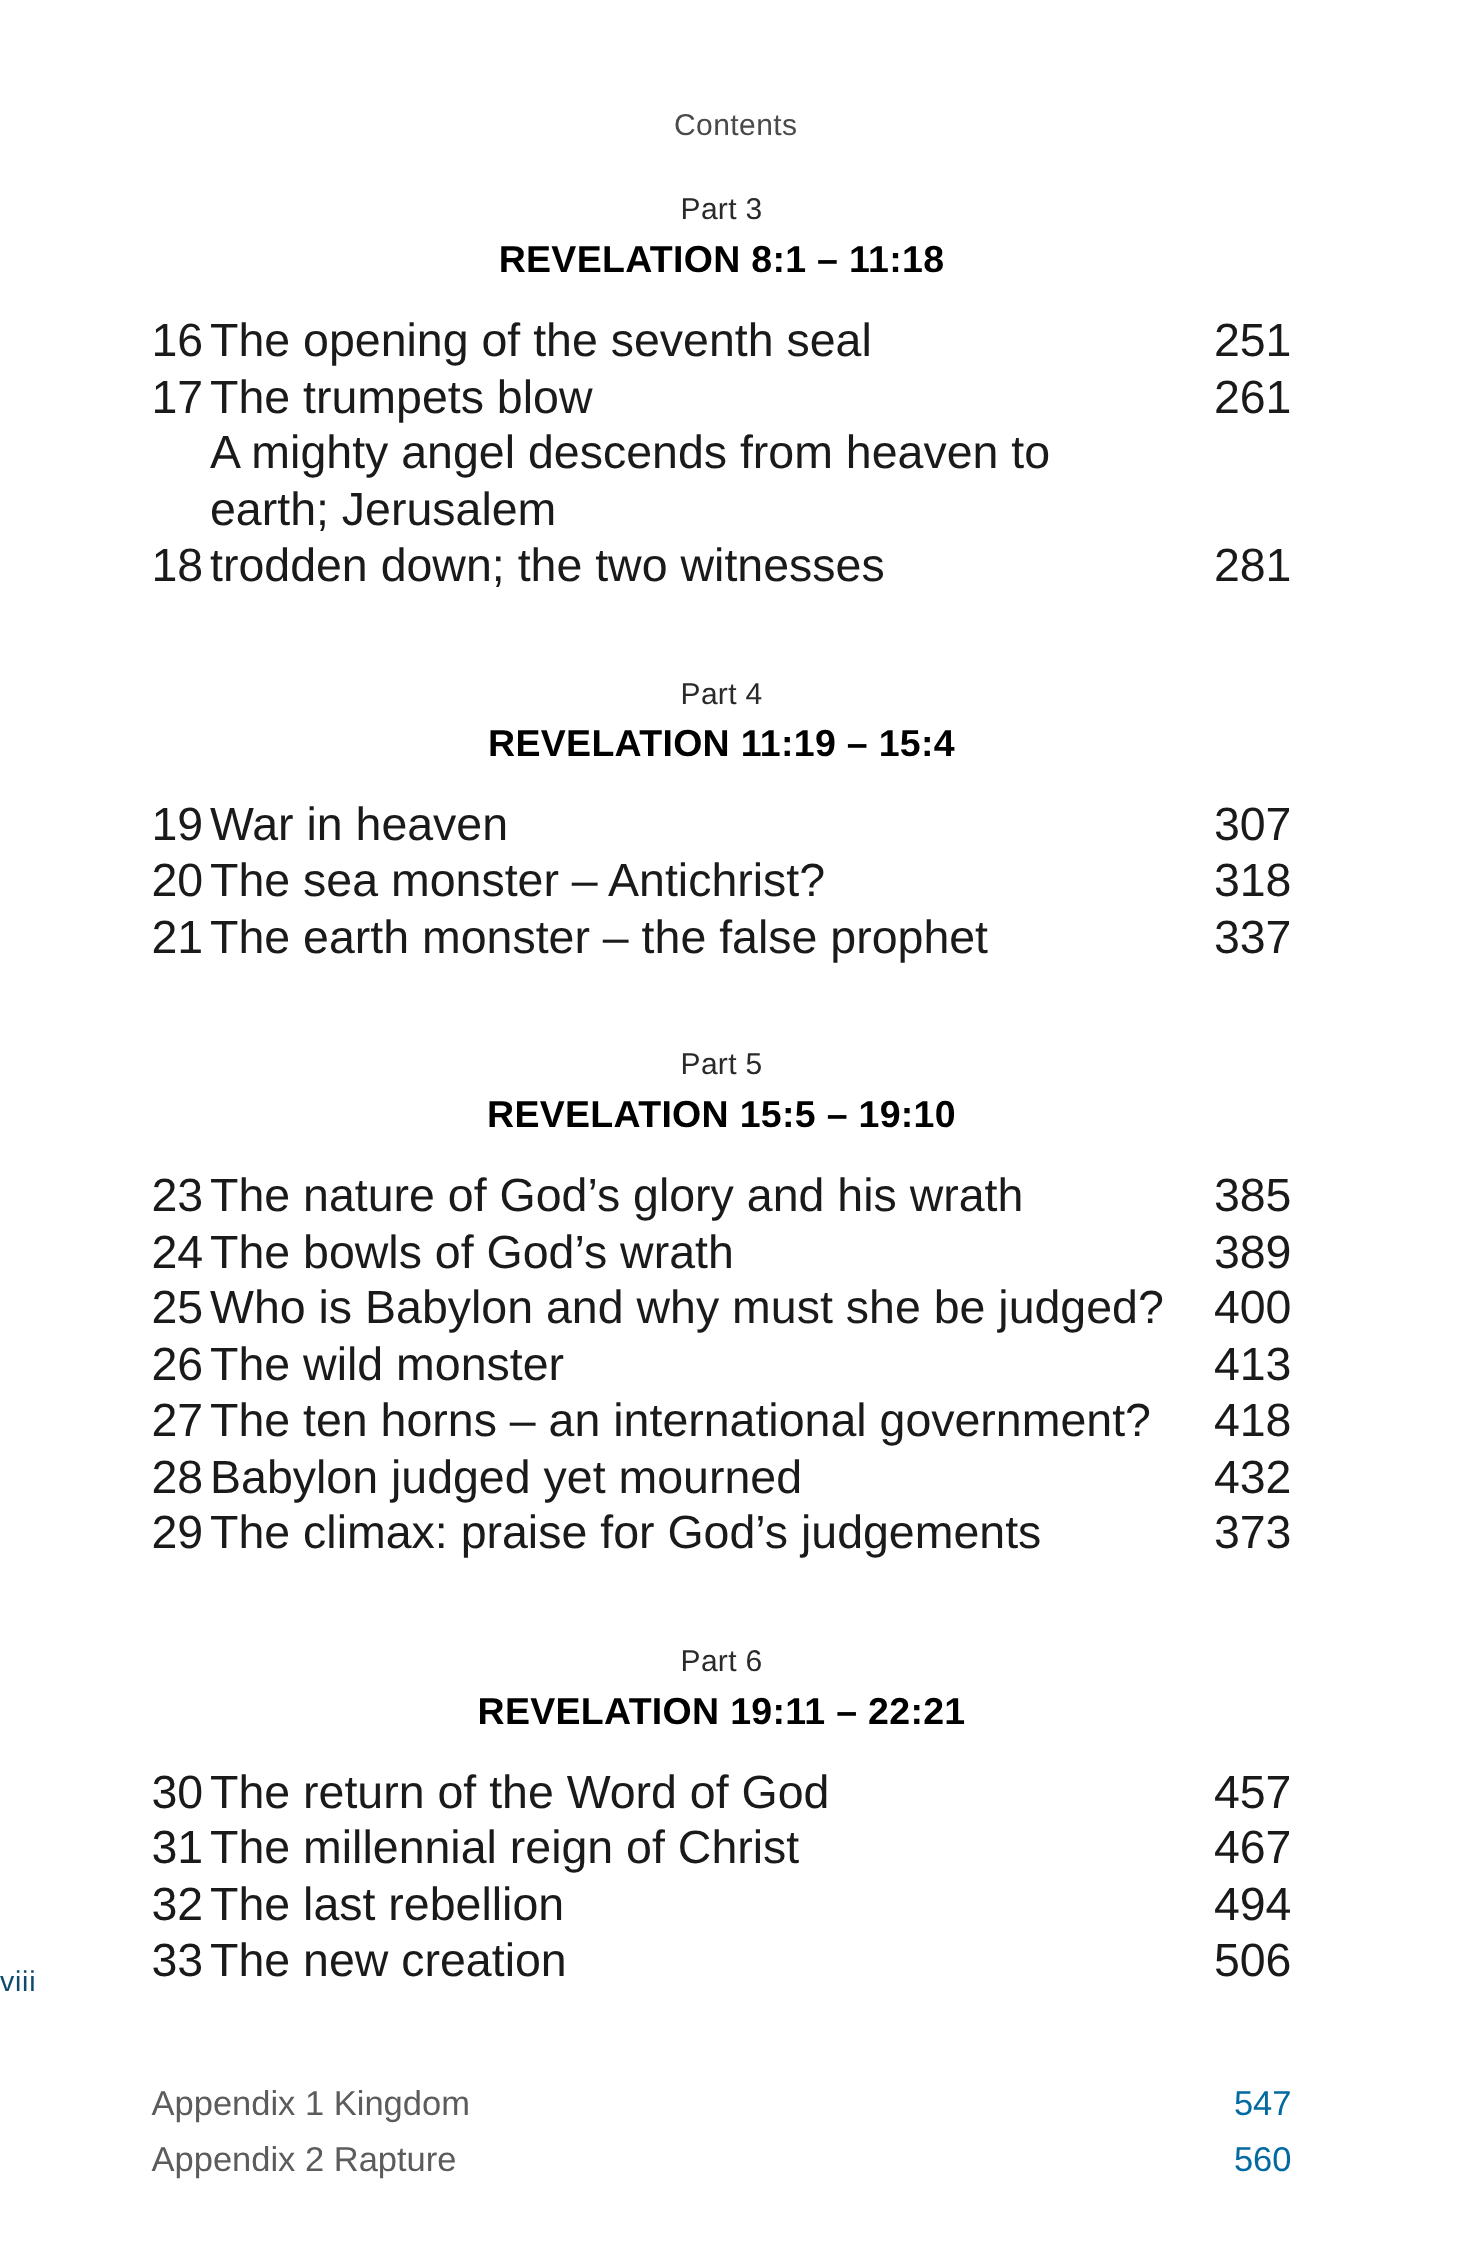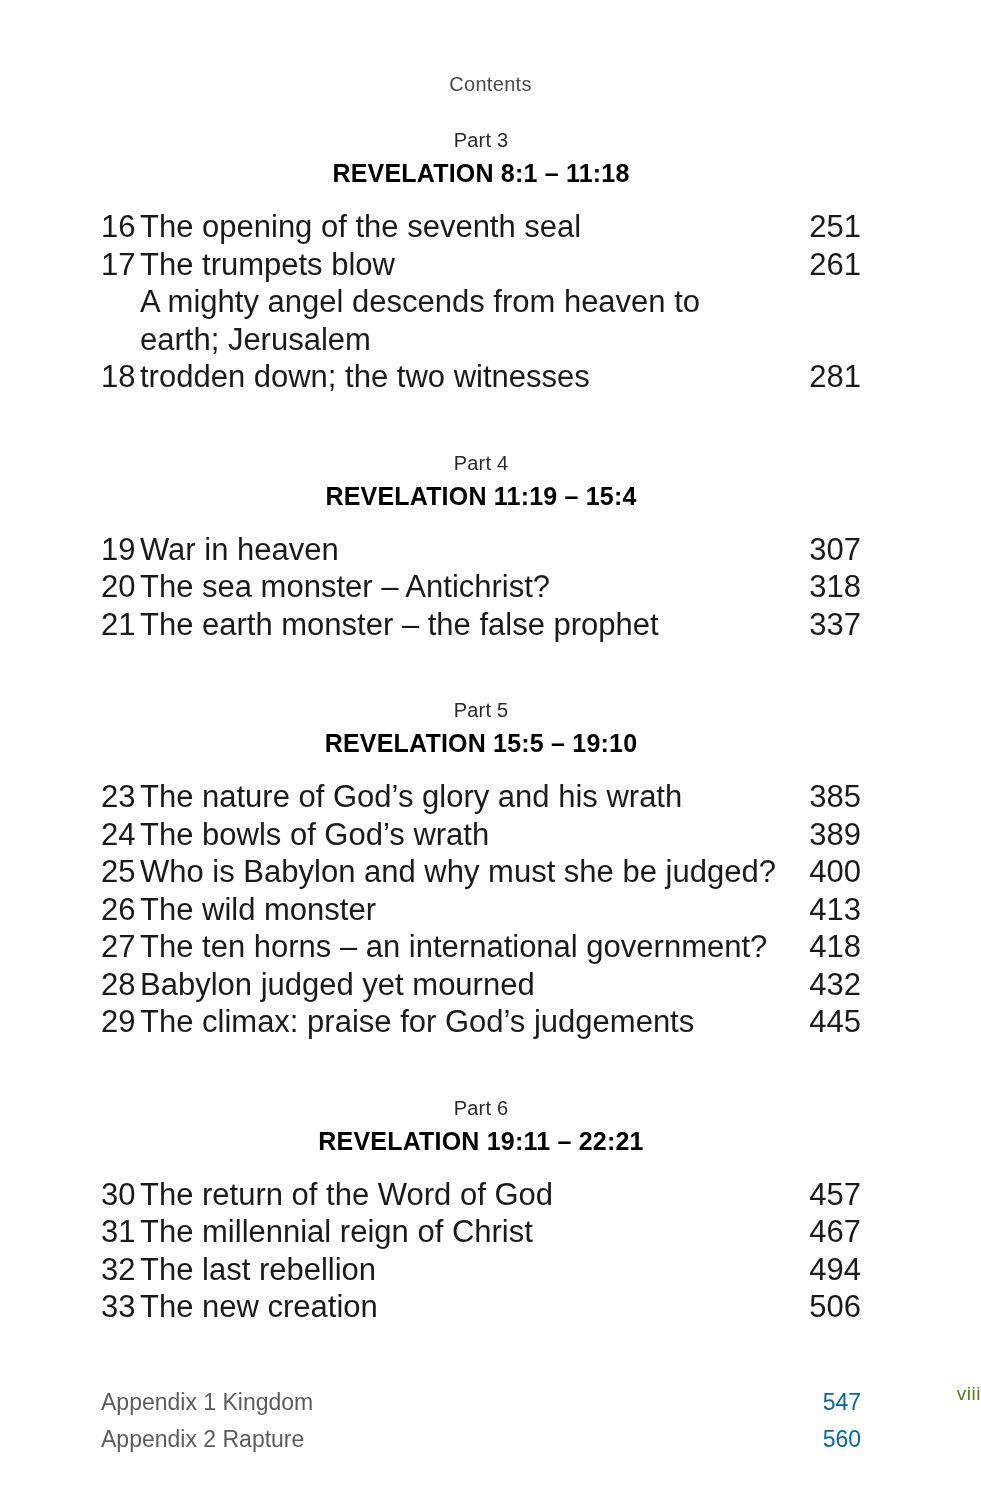--- a/index.html
+++ b/index.html
@@ -122,26 +122,26 @@
   }
   .appendix-page {
     flex: 0 0 62px;
     text-align: right;
     color: #0369a1;
   }
 
   
   .folio {
     position: absolute;
-    top: 1383px;
+    top: 1311px;
     left: 0;
     right: 0;
-    text-align: right;
+    text-align: left;
     font-size: 19px;
-    color: #4d7c0f;
+    color: #0c4a6e;
     font-weight: 400;
     letter-spacing: 0.5px;
   }
 </style>
 </head>
 <body>
 
 <div class="page">
 
   <div class="running-head">Contents</div>
@@ -223,21 +223,21 @@
           <span class="entry-page">418</span>
         </div>
         <div class="entry">
           <span class="entry-num">28</span>
           <span class="entry-title"><span>Babylon judged yet mourned</span></span>
           <span class="entry-page">432</span>
         </div>
         <div class="entry">
           <span class="entry-num">29</span>
           <span class="entry-title"><span>The climax: praise for God’s judgements</span></span>
-          <span class="entry-page">445</span>
+          <span class="entry-page">373</span>
         </div>
       </div>
       <div class="part-gap"></div>
       <div class="part-block">
         <div class="part-label">Part 6</div>
         <div class="part-title">REVELATION 19:11 – 22:21</div>
       </div>
       <div class="entries">
         <div class="entry">
           <span class="entry-num">30</span>

